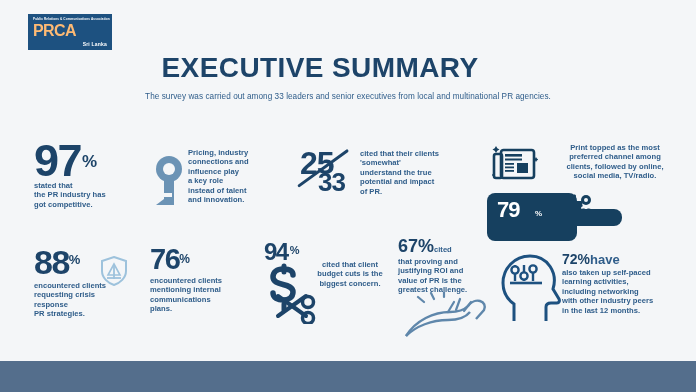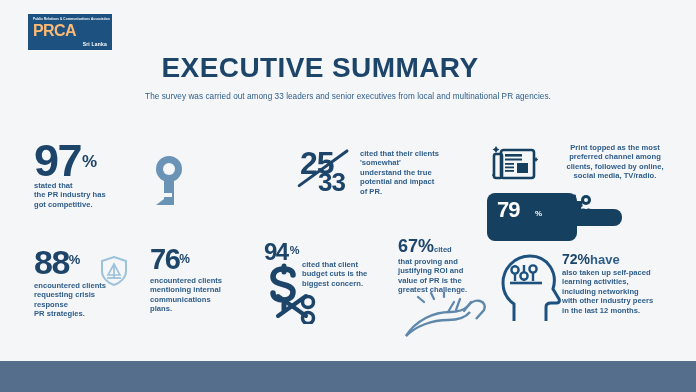--- a/index.html
+++ b/index.html
@@ -91,21 +91,21 @@
   #shield-icon{position:absolute;left:100px;top:256px;}
 
   #b76{left:150px;top:245px;width:110px;}
   #b76 .bignum{font-size:29px;display:inline-block;vertical-align:top;}
   #b76 .pct{font-size:12px;display:inline-block;vertical-align:top;margin-top:7px;}
   #b76 .desc{margin-top:2px;}
 
   #b94{left:264px;top:240px;width:130px;}
   #b94 .bignum{font-size:24px;display:inline-block;vertical-align:top;}
   #b94 .pct{font-size:11px;display:inline-block;vertical-align:top;margin-top:4px;margin-left:2px;}
-  #b94 .txt{position:absolute;left:38px;top:20px;width:96px;}
+  #b94 .txt{position:absolute;left:38px;top:20px;width:96px;text-align:center;}
   #scissors-icon{position:absolute;left:262px;top:262px;}
 
   #b67{left:398px;top:236px;width:120px;}
   #b67 .n{font-size:18px;font-weight:bold;color:#1d4469;}
   #b67 .inl{font-size:7.6px;font-weight:bold;color:#2f5d8a;}
   #hand-icon{position:absolute;left:404px;top:292px;}
 
   #b72{left:562px;top:250px;width:126px;}
   #b72 .n{font-size:14px;font-weight:bold;color:#1d4469;}
   #b72 .inl{font-size:13px;font-weight:bold;color:#2f5d8a;}
@@ -138,20 +138,28 @@
   </div>
 
   <svg id="key-icon" width="34" height="52" viewBox="0 0 34 52">
     <circle cx="17" cy="14" r="13" fill="#6b93b5"></circle>
     <circle cx="17" cy="14" r="6" fill="#f4f6f8"></circle>
     <rect x="12" y="24" width="10" height="26" fill="#6b93b5"></rect>
     <rect x="12" y="38" width="8" height="4" fill="#f4f6f8"></rect>
     <path d="M12 50 L12 44 L4 50 Z" fill="#6b93b5"></path>
   </svg>
 
+  <div class="blk" id="b-pricing">
+    <div class="desc" style="white-space:pre-line">Pricing, industry
+connections and
+influence play
+a key role
+instead of talent
+and innovation.</div>
+  </div>
 
   <div class="blk" id="b2533">
     <div class="frac">
       <span class="n">25</span>
       <span class="d">33</span>
       <span class="bar"></span>
     </div>
     <div class="txt desc" style="white-space:pre-line">cited that their clients
 'somewhat'
 understand the true

